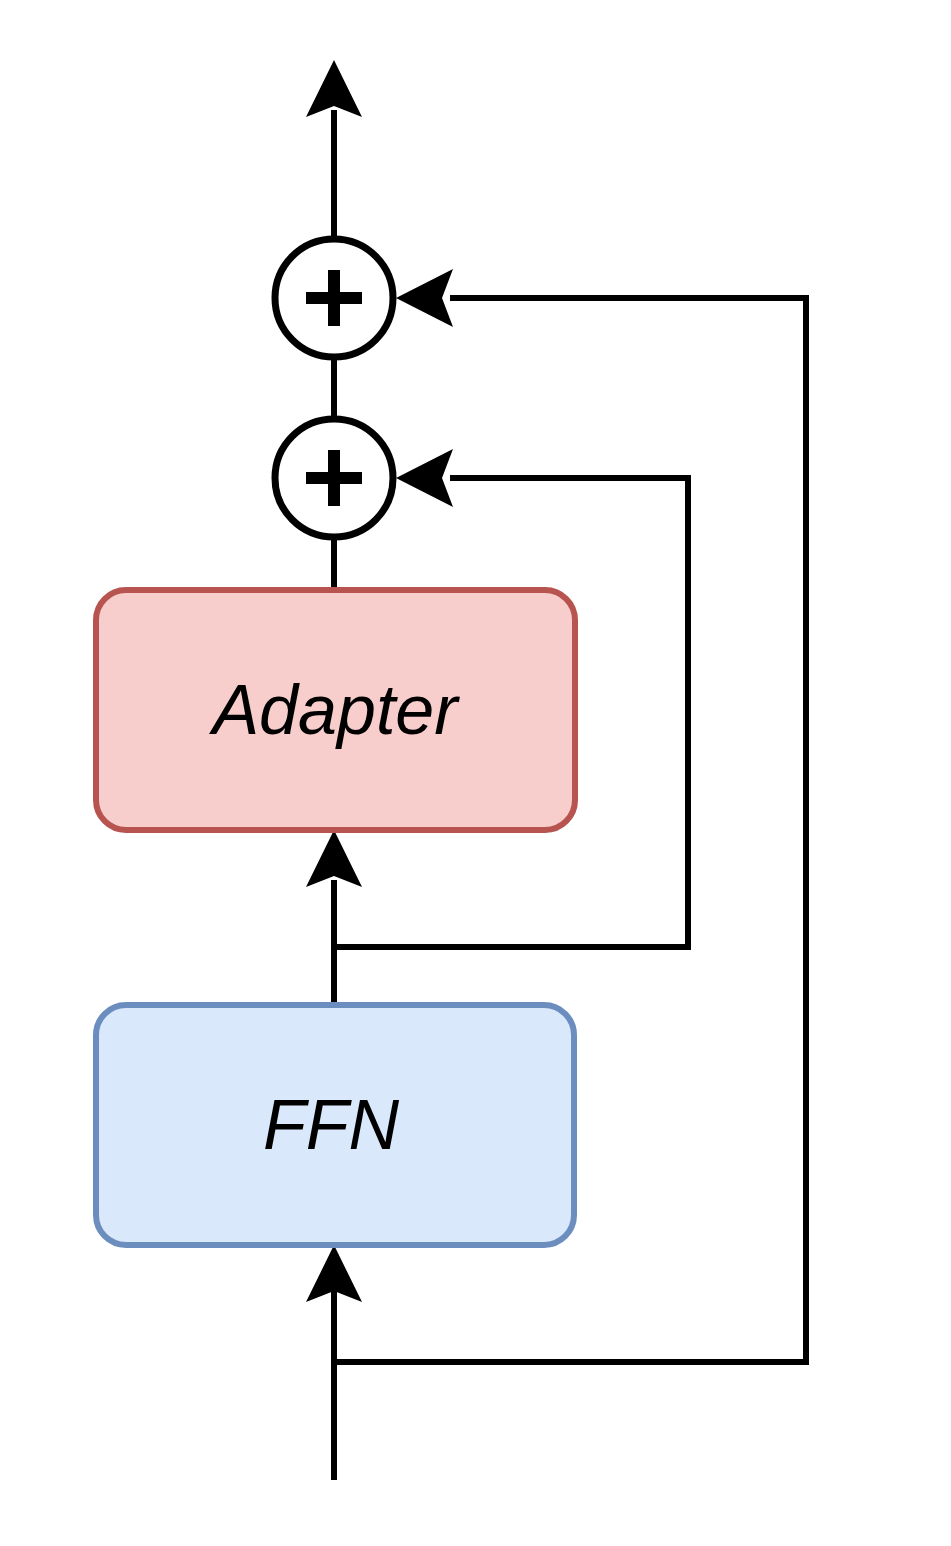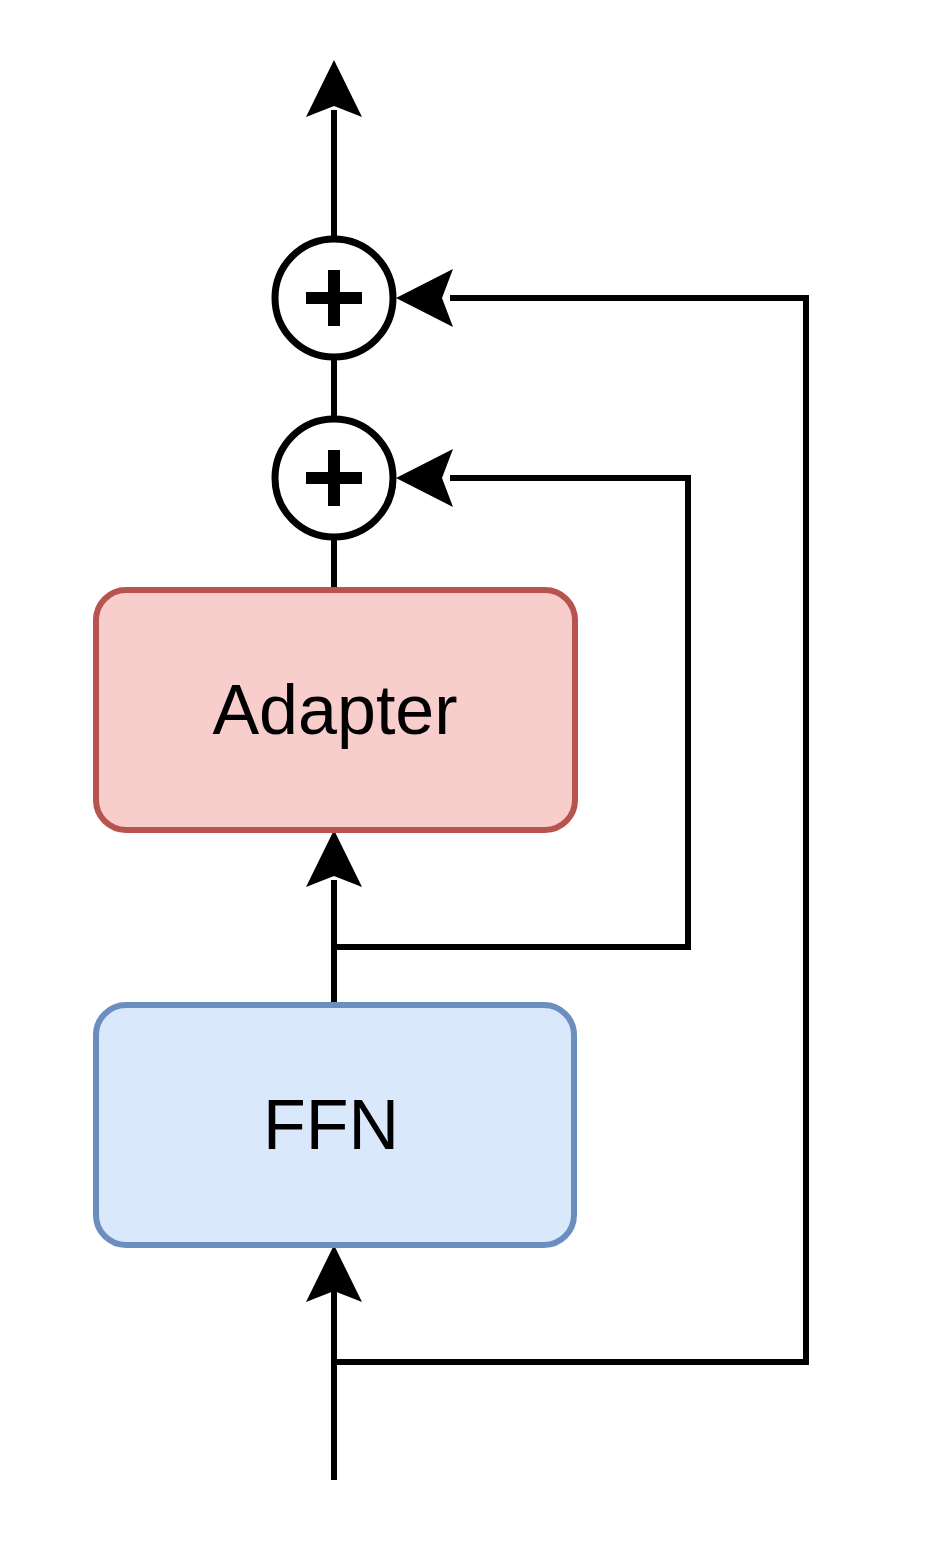--- a/index.html
+++ b/index.html
@@ -6,20 +6,21 @@
     margin: 0;
     padding: 0;
     background: #ffffff;
   }
   .stage {
     position: relative;
     width: 951px;
     height: 1546px;
     background: #ffffff;
     overflow: hidden;
+    font-style: italic;
   }
   .stage svg {
     position: absolute;
     left: 0;
     top: 0;
     display: block;
   }
   .node-label {
     font-family: "Liberation Sans", sans-serif;
     font-size: 70px;

